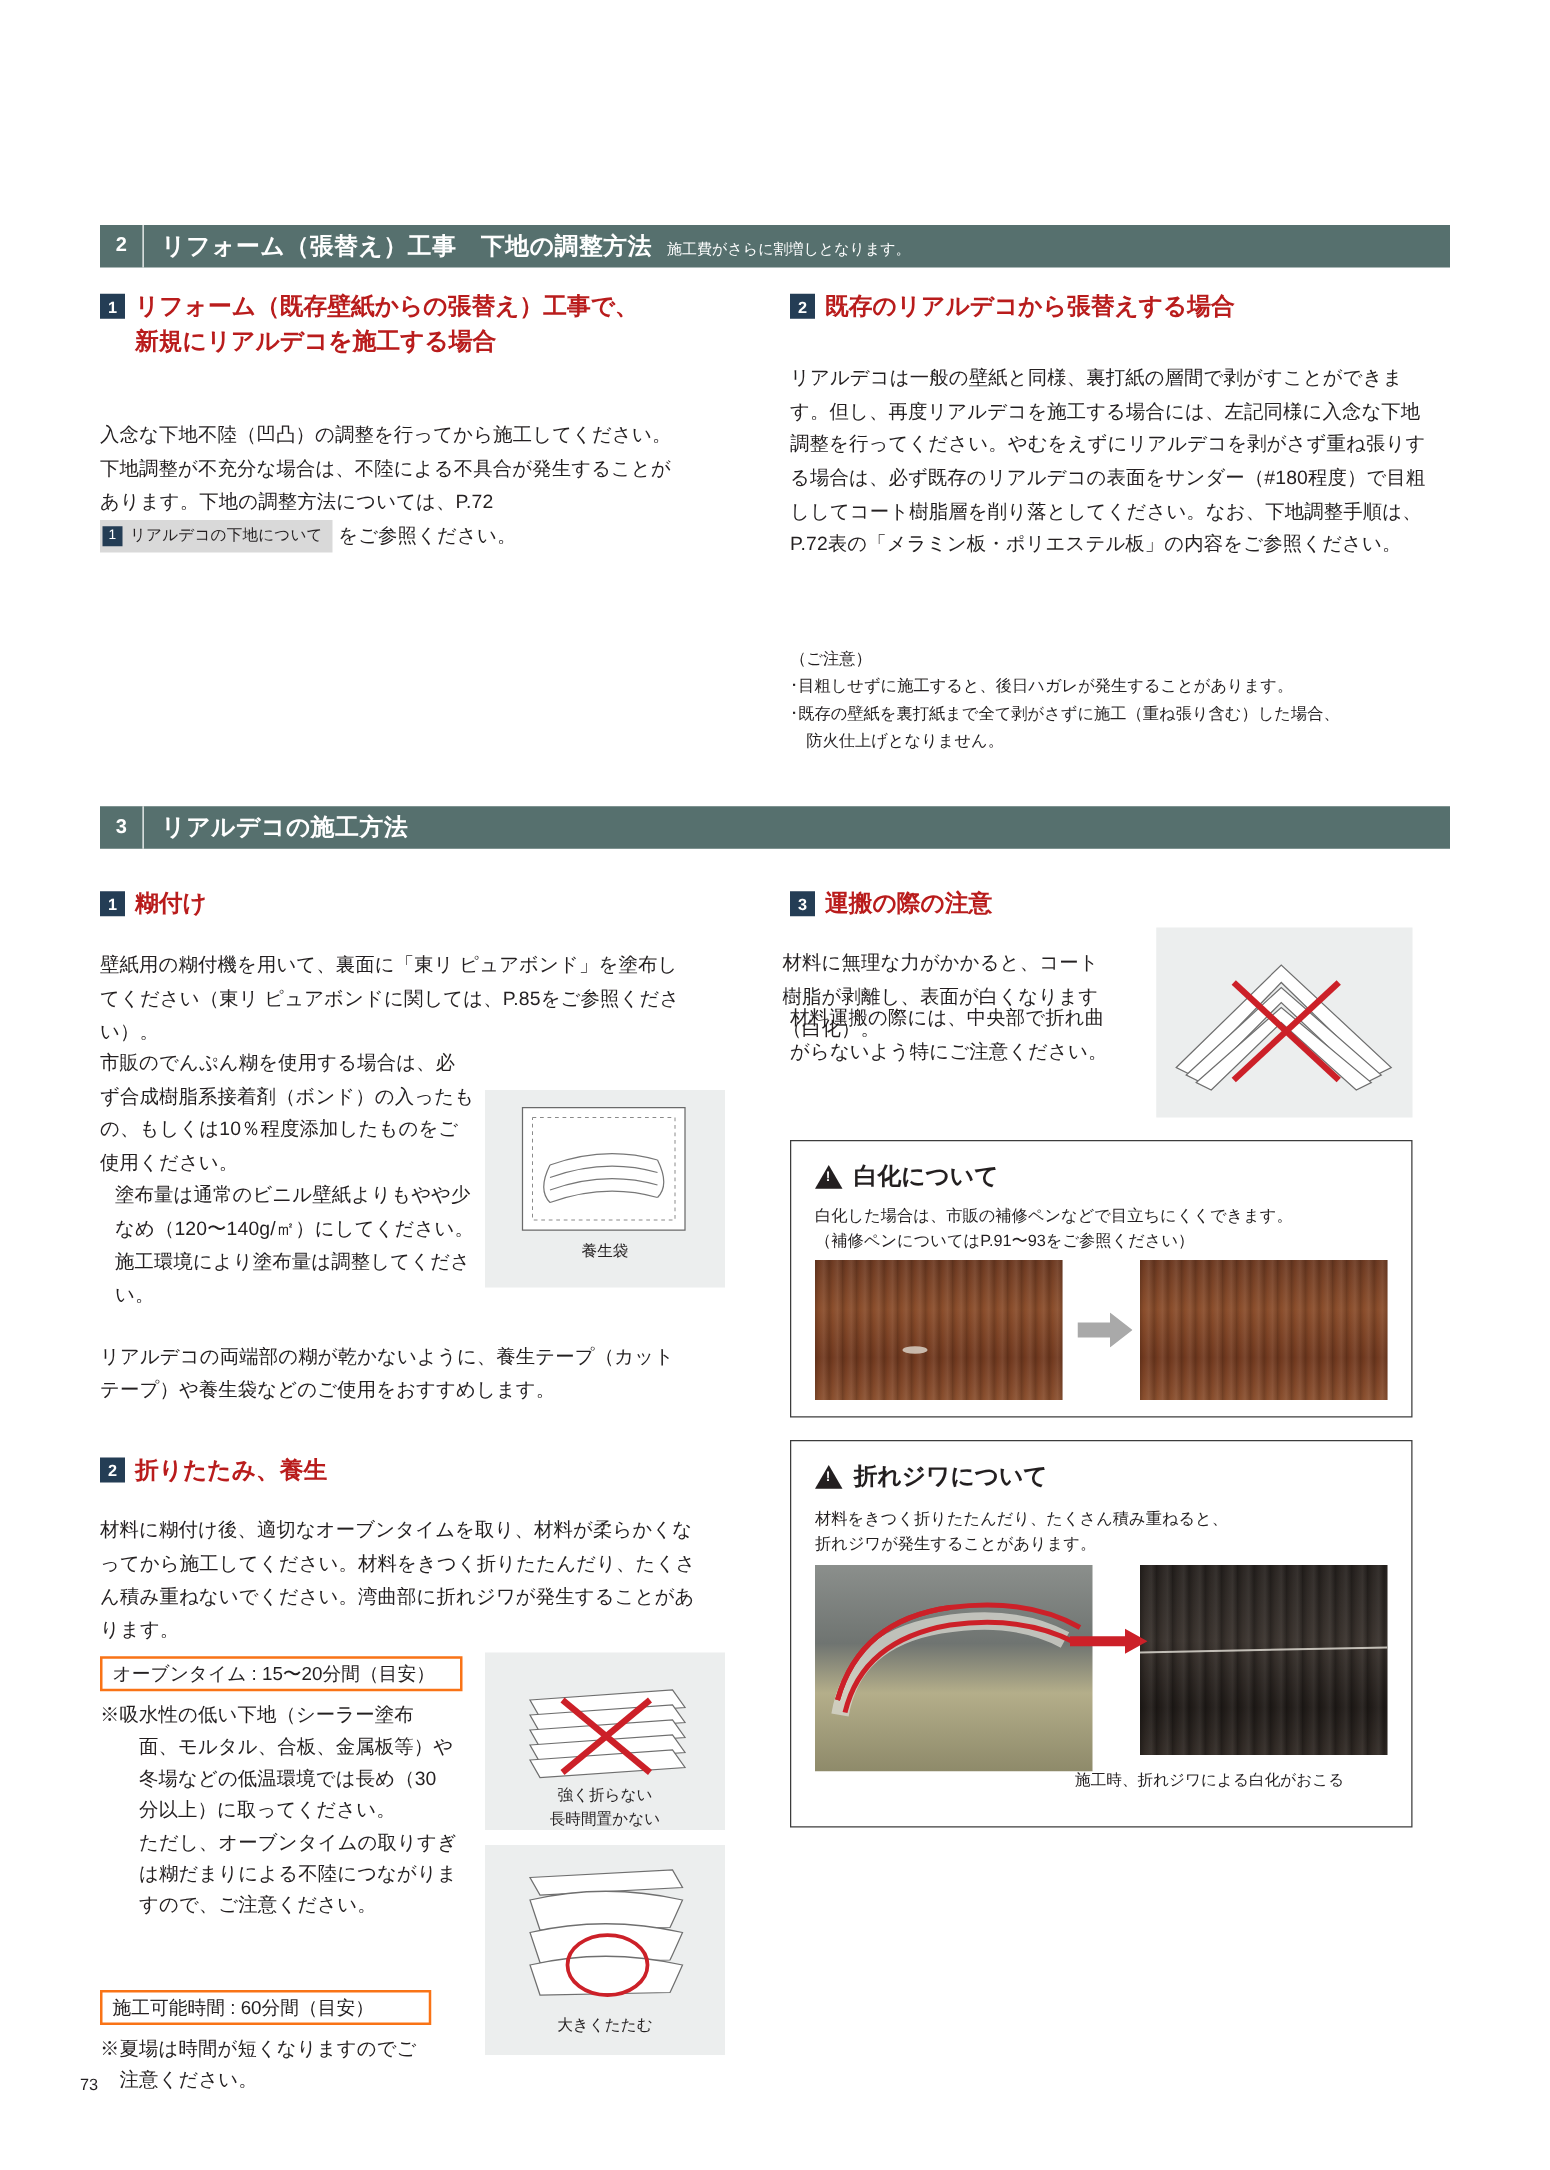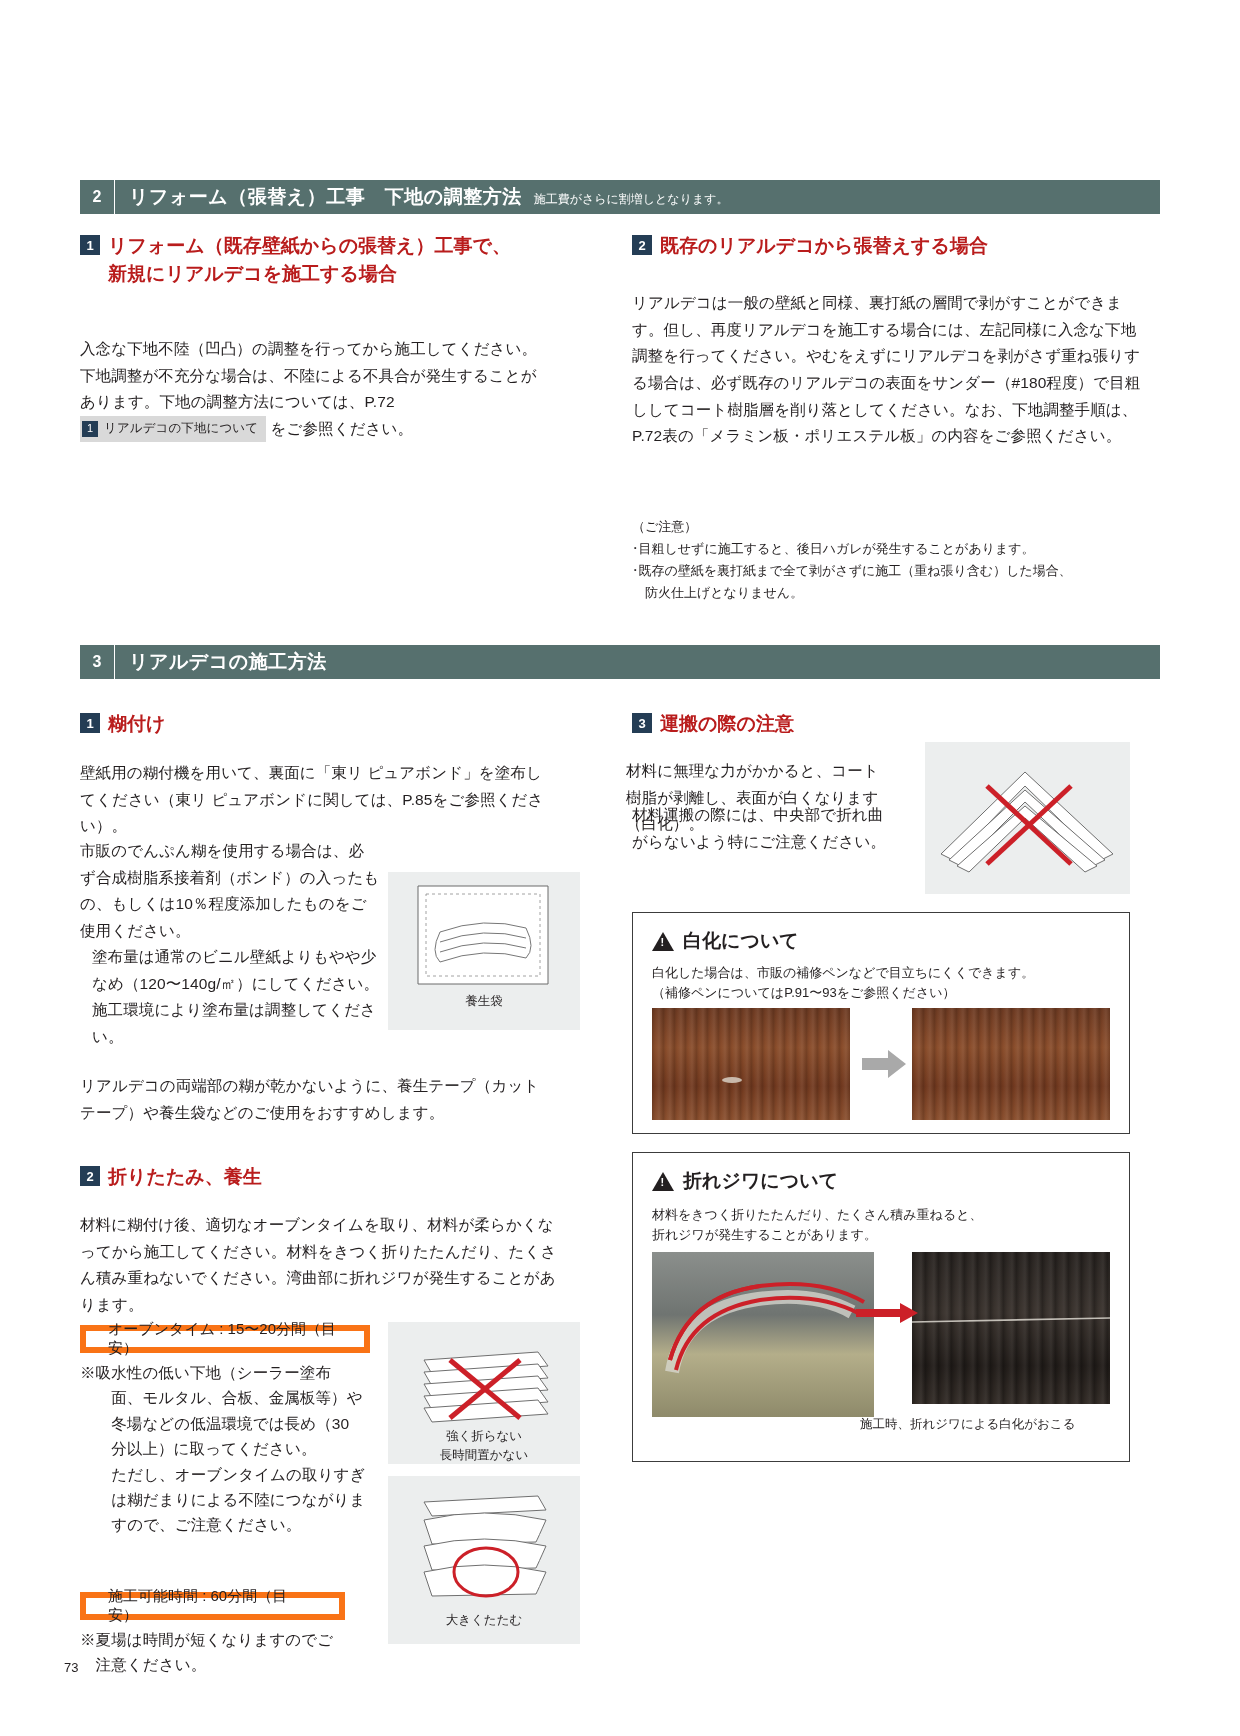--- a/index.html
+++ b/index.html
@@ -132,26 +132,26 @@
     color: #231f20;
   }
 
   .outline-box {
     position: absolute;
     border: 1px solid #3c3c3c;
     box-sizing: border-box;
   }
   .label-box {
     position: absolute;
-    border: 6px solid #f97316;
+    border: 2px solid #f97316;
     box-sizing: border-box;
     font-size: 15px;
     display: flex;
     align-items: center;
-    padding: 0 22px;
+    padding: 0 8px;
   }
 
   .warn-title {
     position: absolute;
     display: flex;
     align-items: center;
     font-size: 19px;
     font-weight: bold;
   }
   .warn-title .tri {

